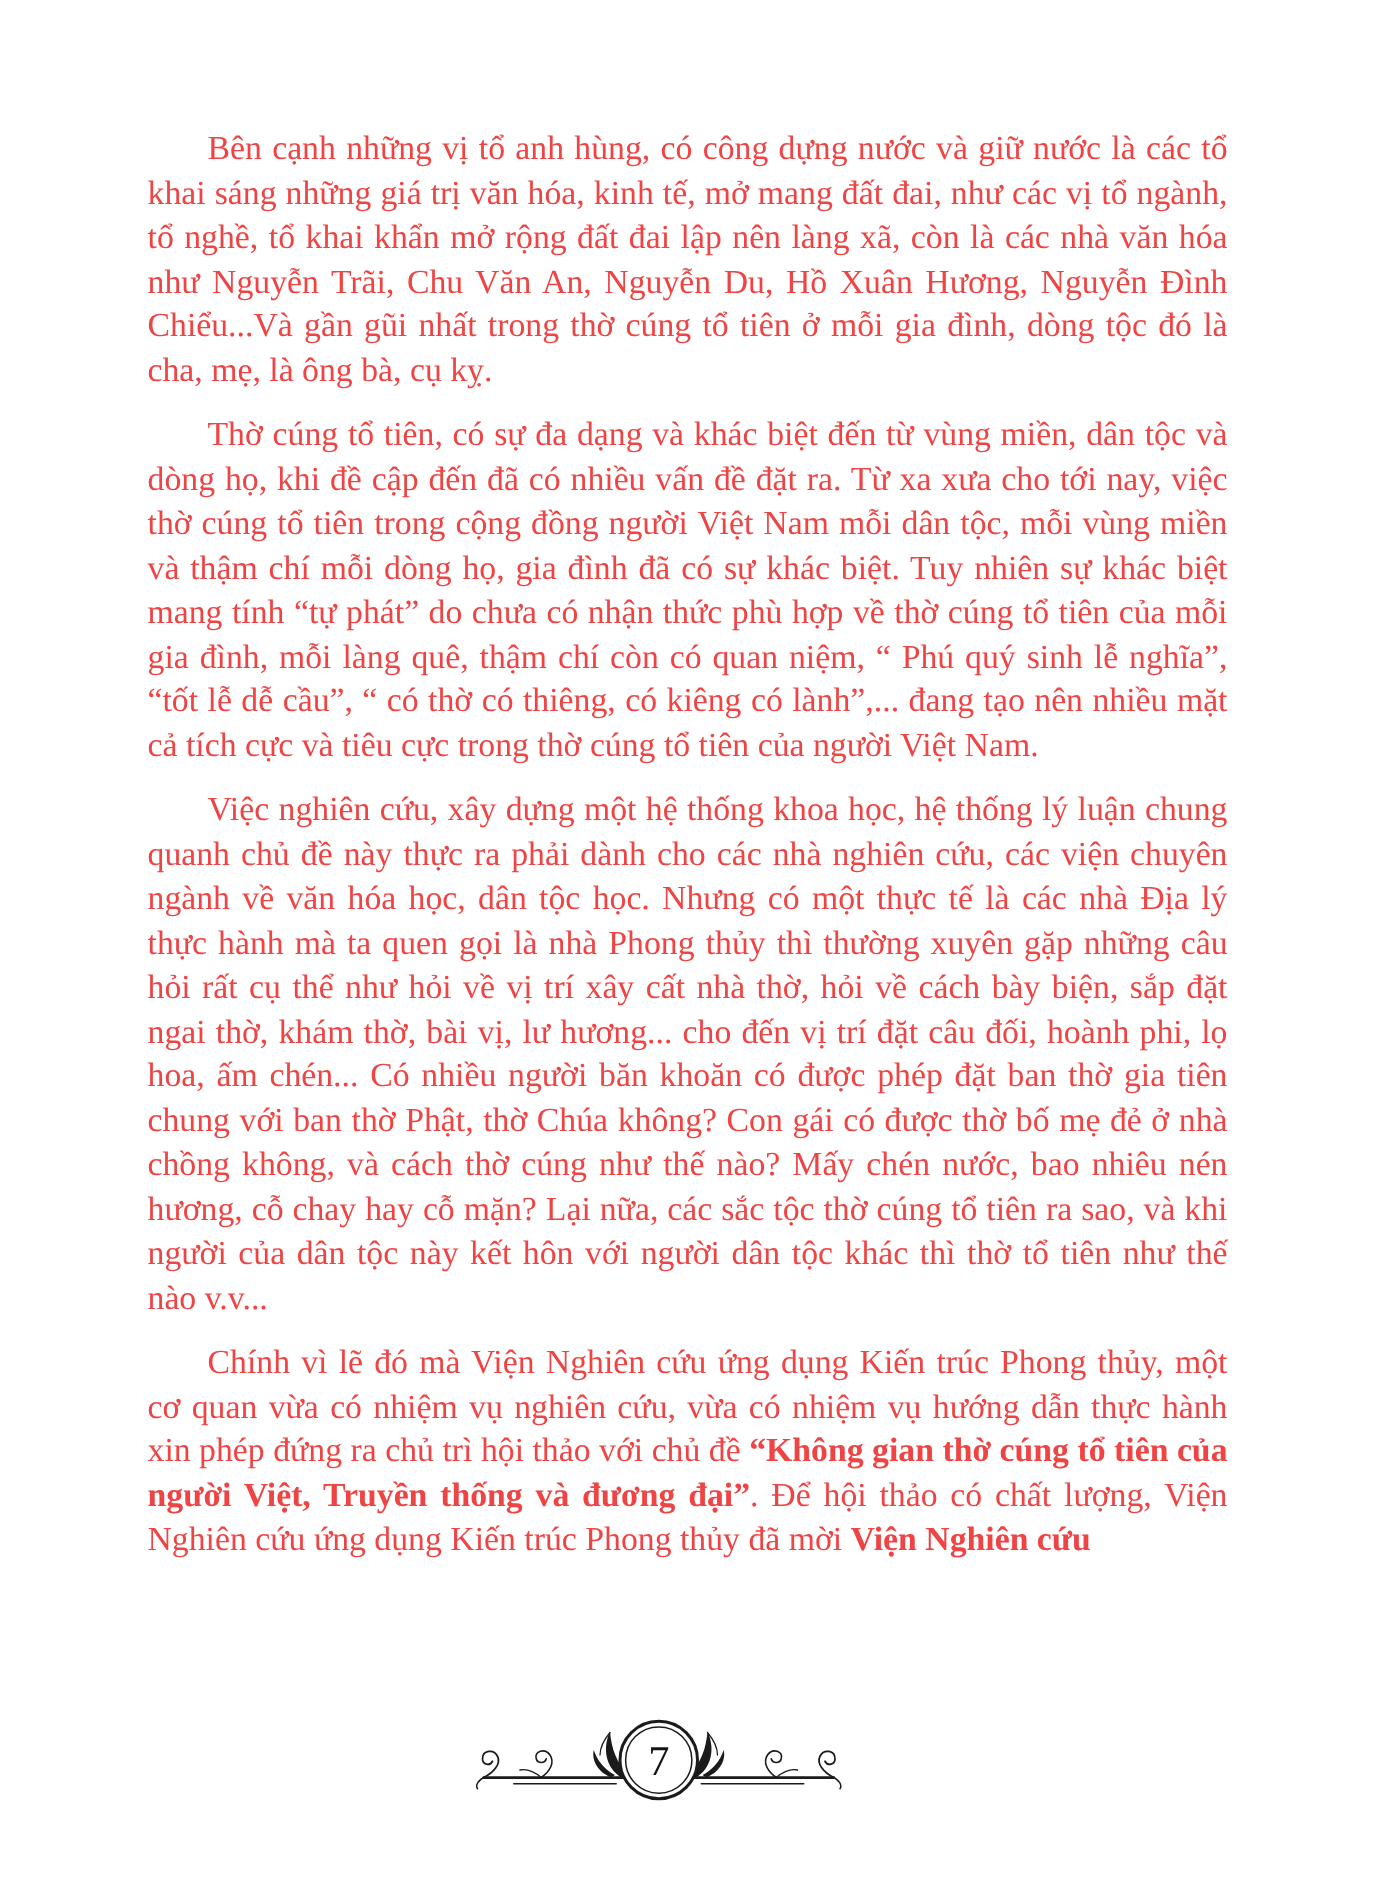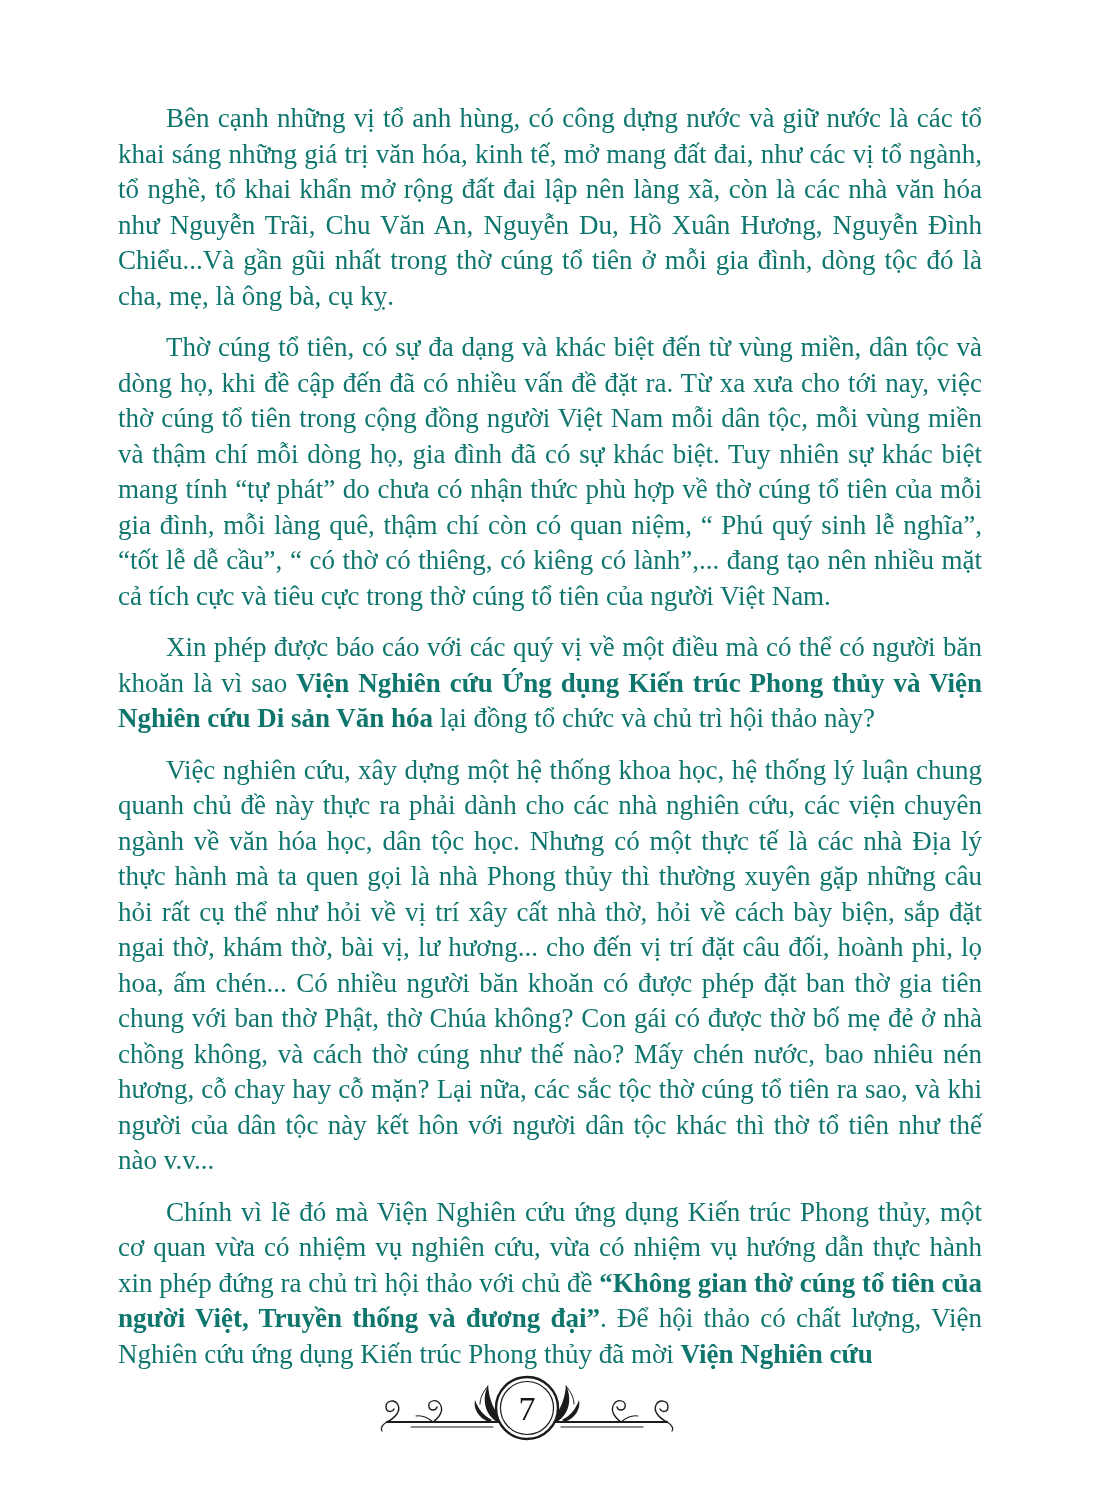--- a/index.html
+++ b/index.html
@@ -2,21 +2,21 @@
 <html lang="vi"><head>
 <meta charset="utf-8">
 <style>
   html, body { margin: 0; padding: 0; background: #ffffff; }
   .page {
     position: relative;
     width: 1053px;
     height: 1512px;
     background: #ffffff;
     font-family: "Liberation Serif", serif;
-    color: #0f766e;
+    color: #ef4444;
     overflow: hidden;
   }
   .body-text {
     position: absolute;
     left: 118px;
     top: 101px;
     width: 864px;
     font-size: 27px;
     line-height: 35.5px;
     text-align: justify;
@@ -38,21 +38,20 @@
   }
 </style>
 </head>
 <body>
 
 <div class="page">
 
   <div class="body-text">
       <p class="paragraph"><span class="regular">Bên cạnh những vị tổ anh hùng, có công dựng nước và giữ nước là các tổ khai sáng những giá trị văn hóa, kinh tế, mở mang đất đai, như các vị tổ ngành, tổ nghề, tổ khai khẩn mở rộng đất đai lập nên làng xã, còn là các nhà văn hóa như Nguyễn Trãi, Chu Văn An, Nguyễn Du, Hồ Xuân Hương, Nguyễn Đình Chiểu...Và gần gũi nhất trong thờ cúng tổ tiên ở mỗi gia đình, dòng tộc đó là cha, mẹ, là ông bà, cụ kỵ.</span></p>
       <p class="paragraph"><span class="regular">Thờ cúng tổ tiên, có sự đa dạng và khác biệt đến từ vùng miền, dân tộc và dòng họ, khi đề cập đến đã có nhiều vấn đề đặt ra. Từ xa xưa cho tới nay, việc thờ cúng tổ tiên trong cộng đồng người Việt Nam mỗi dân tộc, mỗi vùng miền và thậm chí mỗi dòng họ, gia đình đã có sự khác biệt. Tuy nhiên sự khác biệt mang tính “tự phát” do chưa có nhận thức phù hợp về thờ cúng tổ tiên của mỗi gia đình, mỗi làng quê, thậm chí còn có quan niệm, “ Phú quý sinh lễ nghĩa”, “tốt lễ dễ cầu”, “ có thờ có thiêng, có kiêng có lành”,... đang tạo nên nhiều mặt cả tích cực và tiêu cực trong thờ cúng tổ tiên của người Việt Nam.</span></p>
-      <p class="paragraph"><span class="regular">Xin phép được báo cáo với các quý vị về một điều mà có thể có người băn khoăn là vì sao </span><span class="bold">Viện Nghiên cứu Ứng dụng Kiến trúc Phong thủy và Viện Nghiên cứu Di sản Văn hóa</span><span class="regular"> lại đồng tổ chức và chủ trì hội thảo này?</span></p>
       <p class="paragraph"><span class="regular">Việc nghiên cứu, xây dựng một hệ thống khoa học, hệ thống lý luận chung quanh chủ đề này thực ra phải dành cho các nhà nghiên cứu, các viện chuyên ngành về văn hóa học, dân tộc học. Nhưng có một thực tế là các nhà Địa lý thực hành mà ta quen gọi là nhà Phong thủy thì thường xuyên gặp những câu hỏi rất cụ thể như hỏi về vị trí xây cất nhà thờ, hỏi về cách bày biện, sắp đặt ngai thờ, khám thờ, bài vị, lư hương... cho đến vị trí đặt câu đối, hoành phi, lọ hoa, ấm chén... Có nhiều người băn khoăn có được phép đặt ban thờ gia tiên chung với ban thờ Phật, thờ Chúa không? Con gái có được thờ bố mẹ đẻ ở nhà chồng không, và cách thờ cúng như thế nào? Mấy chén nước, bao nhiêu nén hương, cỗ chay hay cỗ mặn? Lại nữa, các sắc tộc thờ cúng tổ tiên ra sao, và khi người của dân tộc này kết hôn với người dân tộc khác thì thờ tổ tiên như thế nào v.v...</span></p>
       <p class="paragraph"><span class="regular">Chính vì lẽ đó mà Viện Nghiên cứu ứng dụng Kiến trúc Phong thủy, một cơ quan vừa có nhiệm vụ nghiên cứu, vừa có nhiệm vụ hướng dẫn thực hành xin phép đứng ra chủ trì hội thảo với chủ đề </span><span class="bold">“Không gian thờ cúng tổ tiên của người Việt, Truyền thống và đương đại”</span><span class="regular">. Để hội thảo có chất lượng, Viện Nghiên cứu ứng dụng Kiến trúc Phong thủy đã mời </span><span class="bold">Viện Nghiên cứu</span></p>
     </div>
 
   <div class="footer">
     <svg width="300" height="80" viewBox="0 0 300 80" xmlns="http://www.w3.org/2000/svg">
 
       <g id="flourish" stroke="#1b1b1b" fill="none" stroke-linecap="round">
         <path d="M 10 52 H 123" stroke-width="2.2"></path>
         <path d="M 34 57 H 116" stroke-width="1.1"></path>

